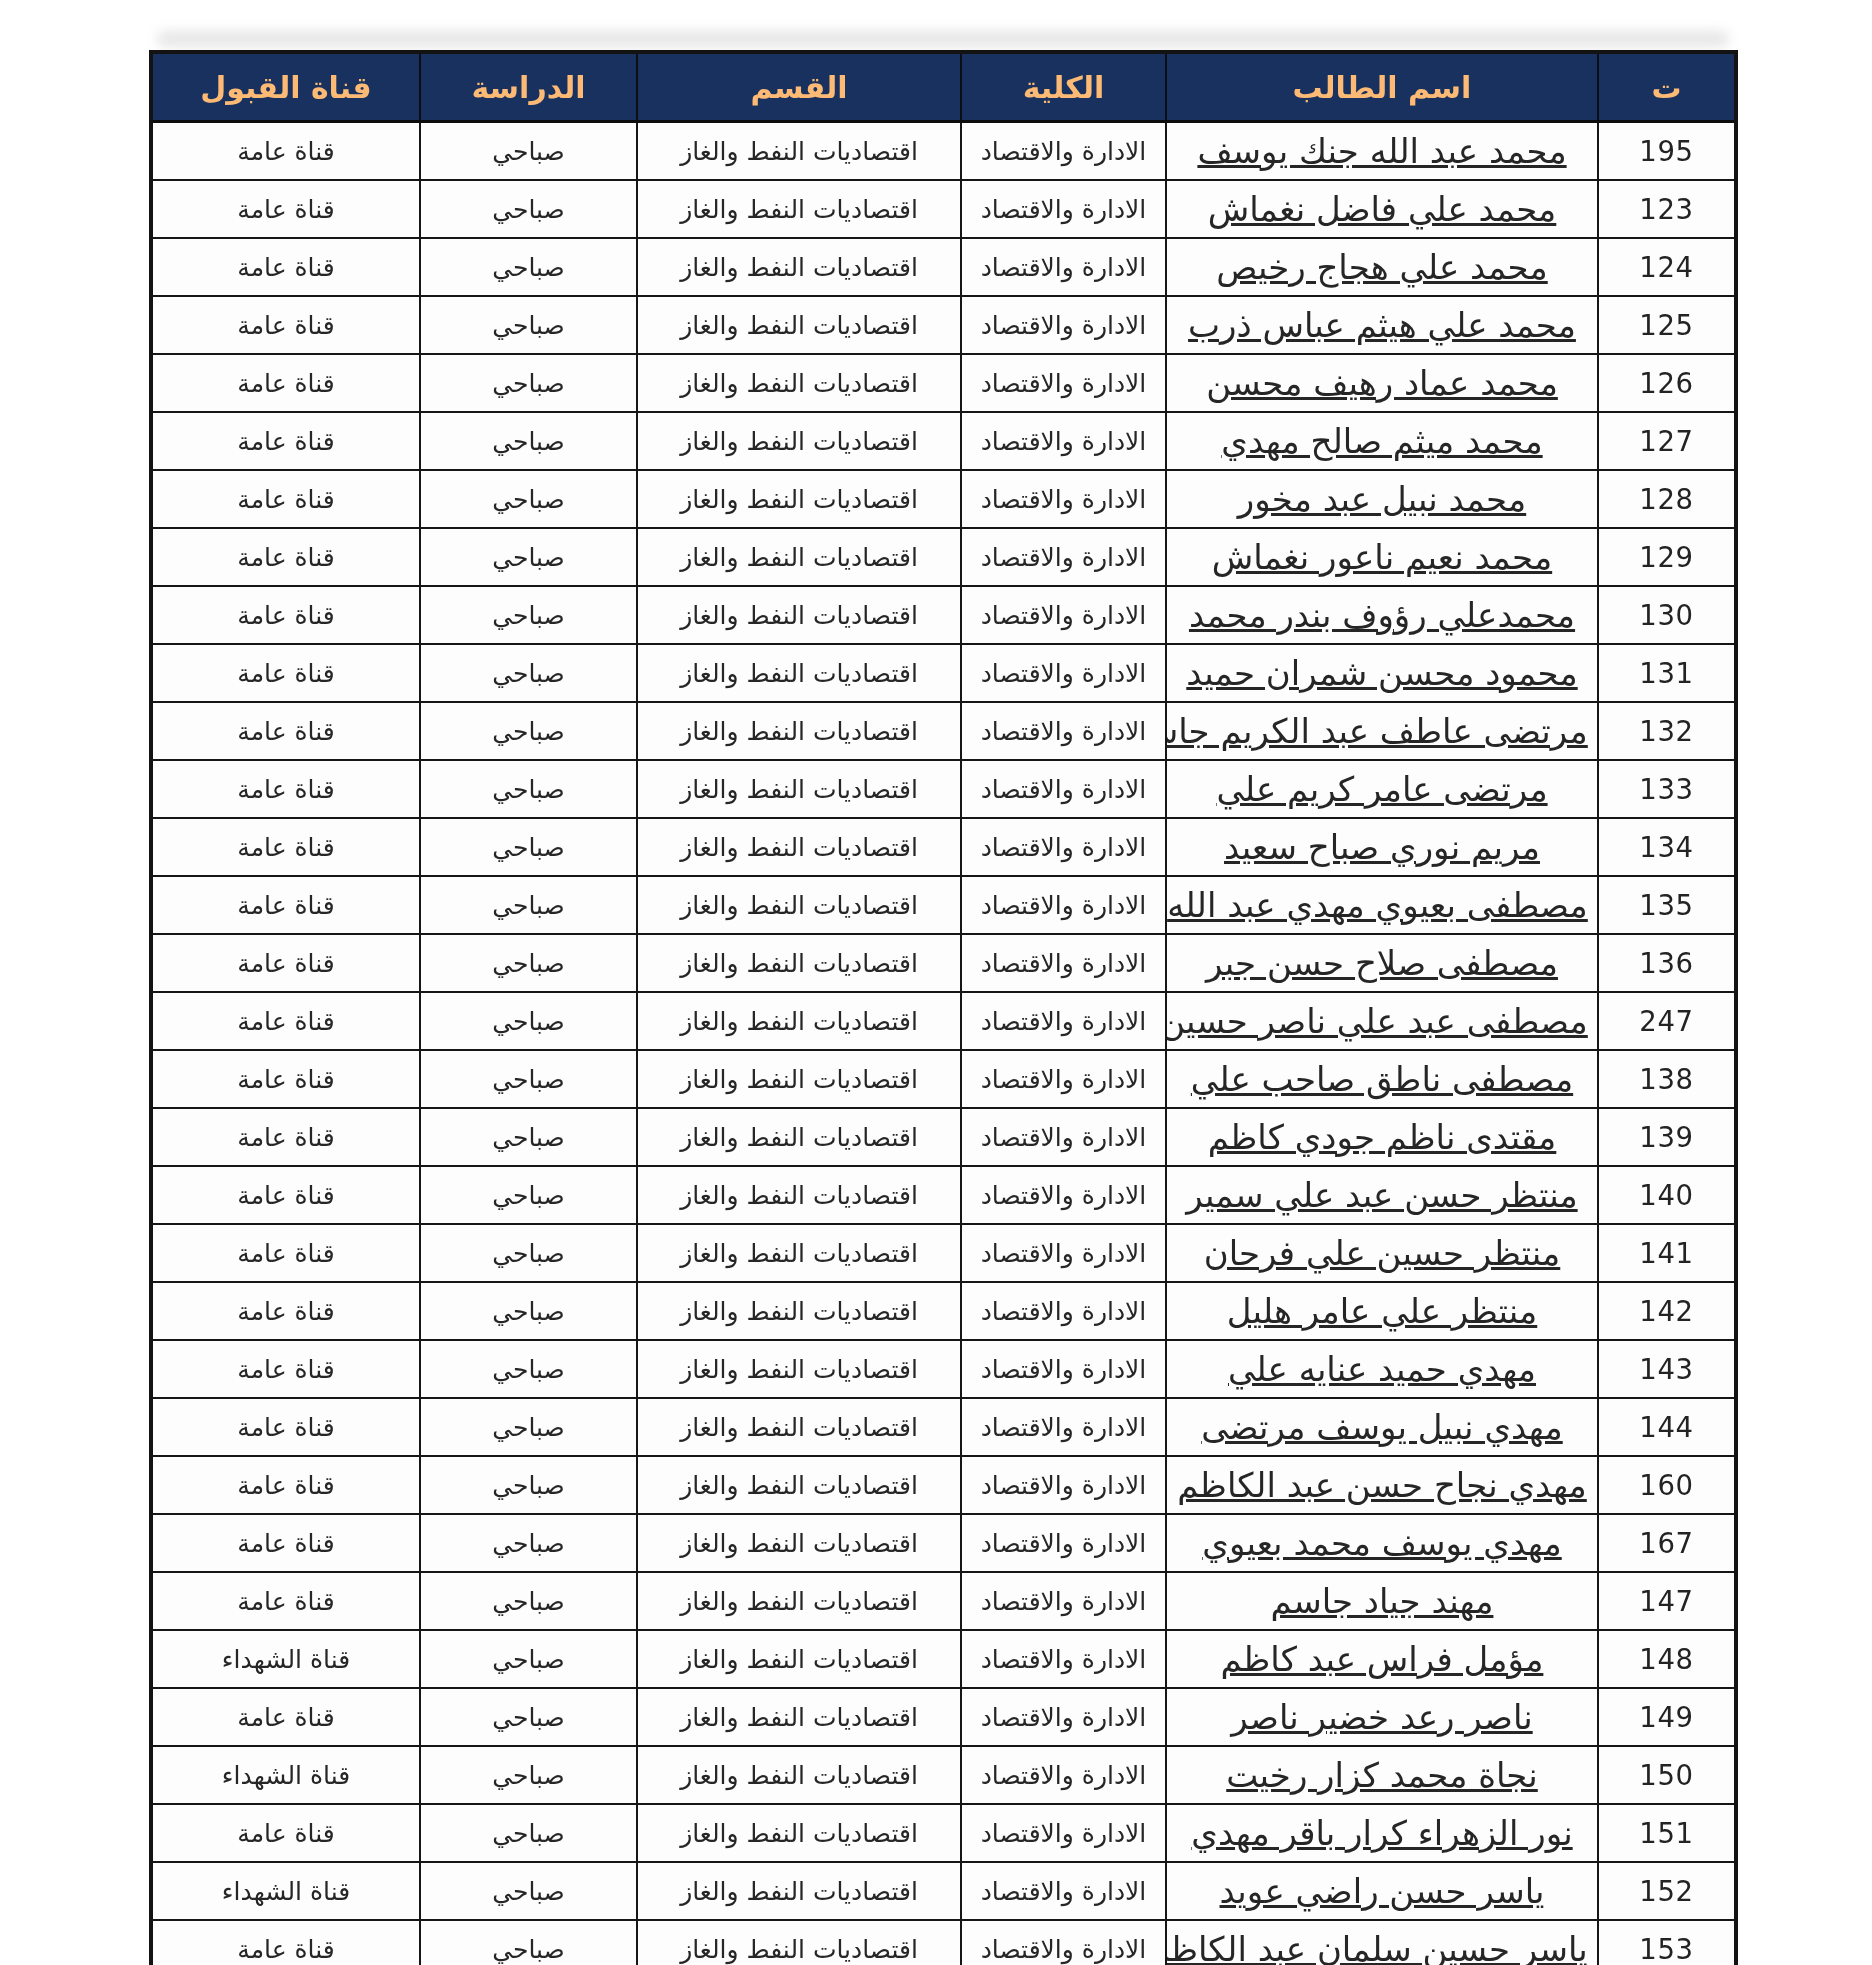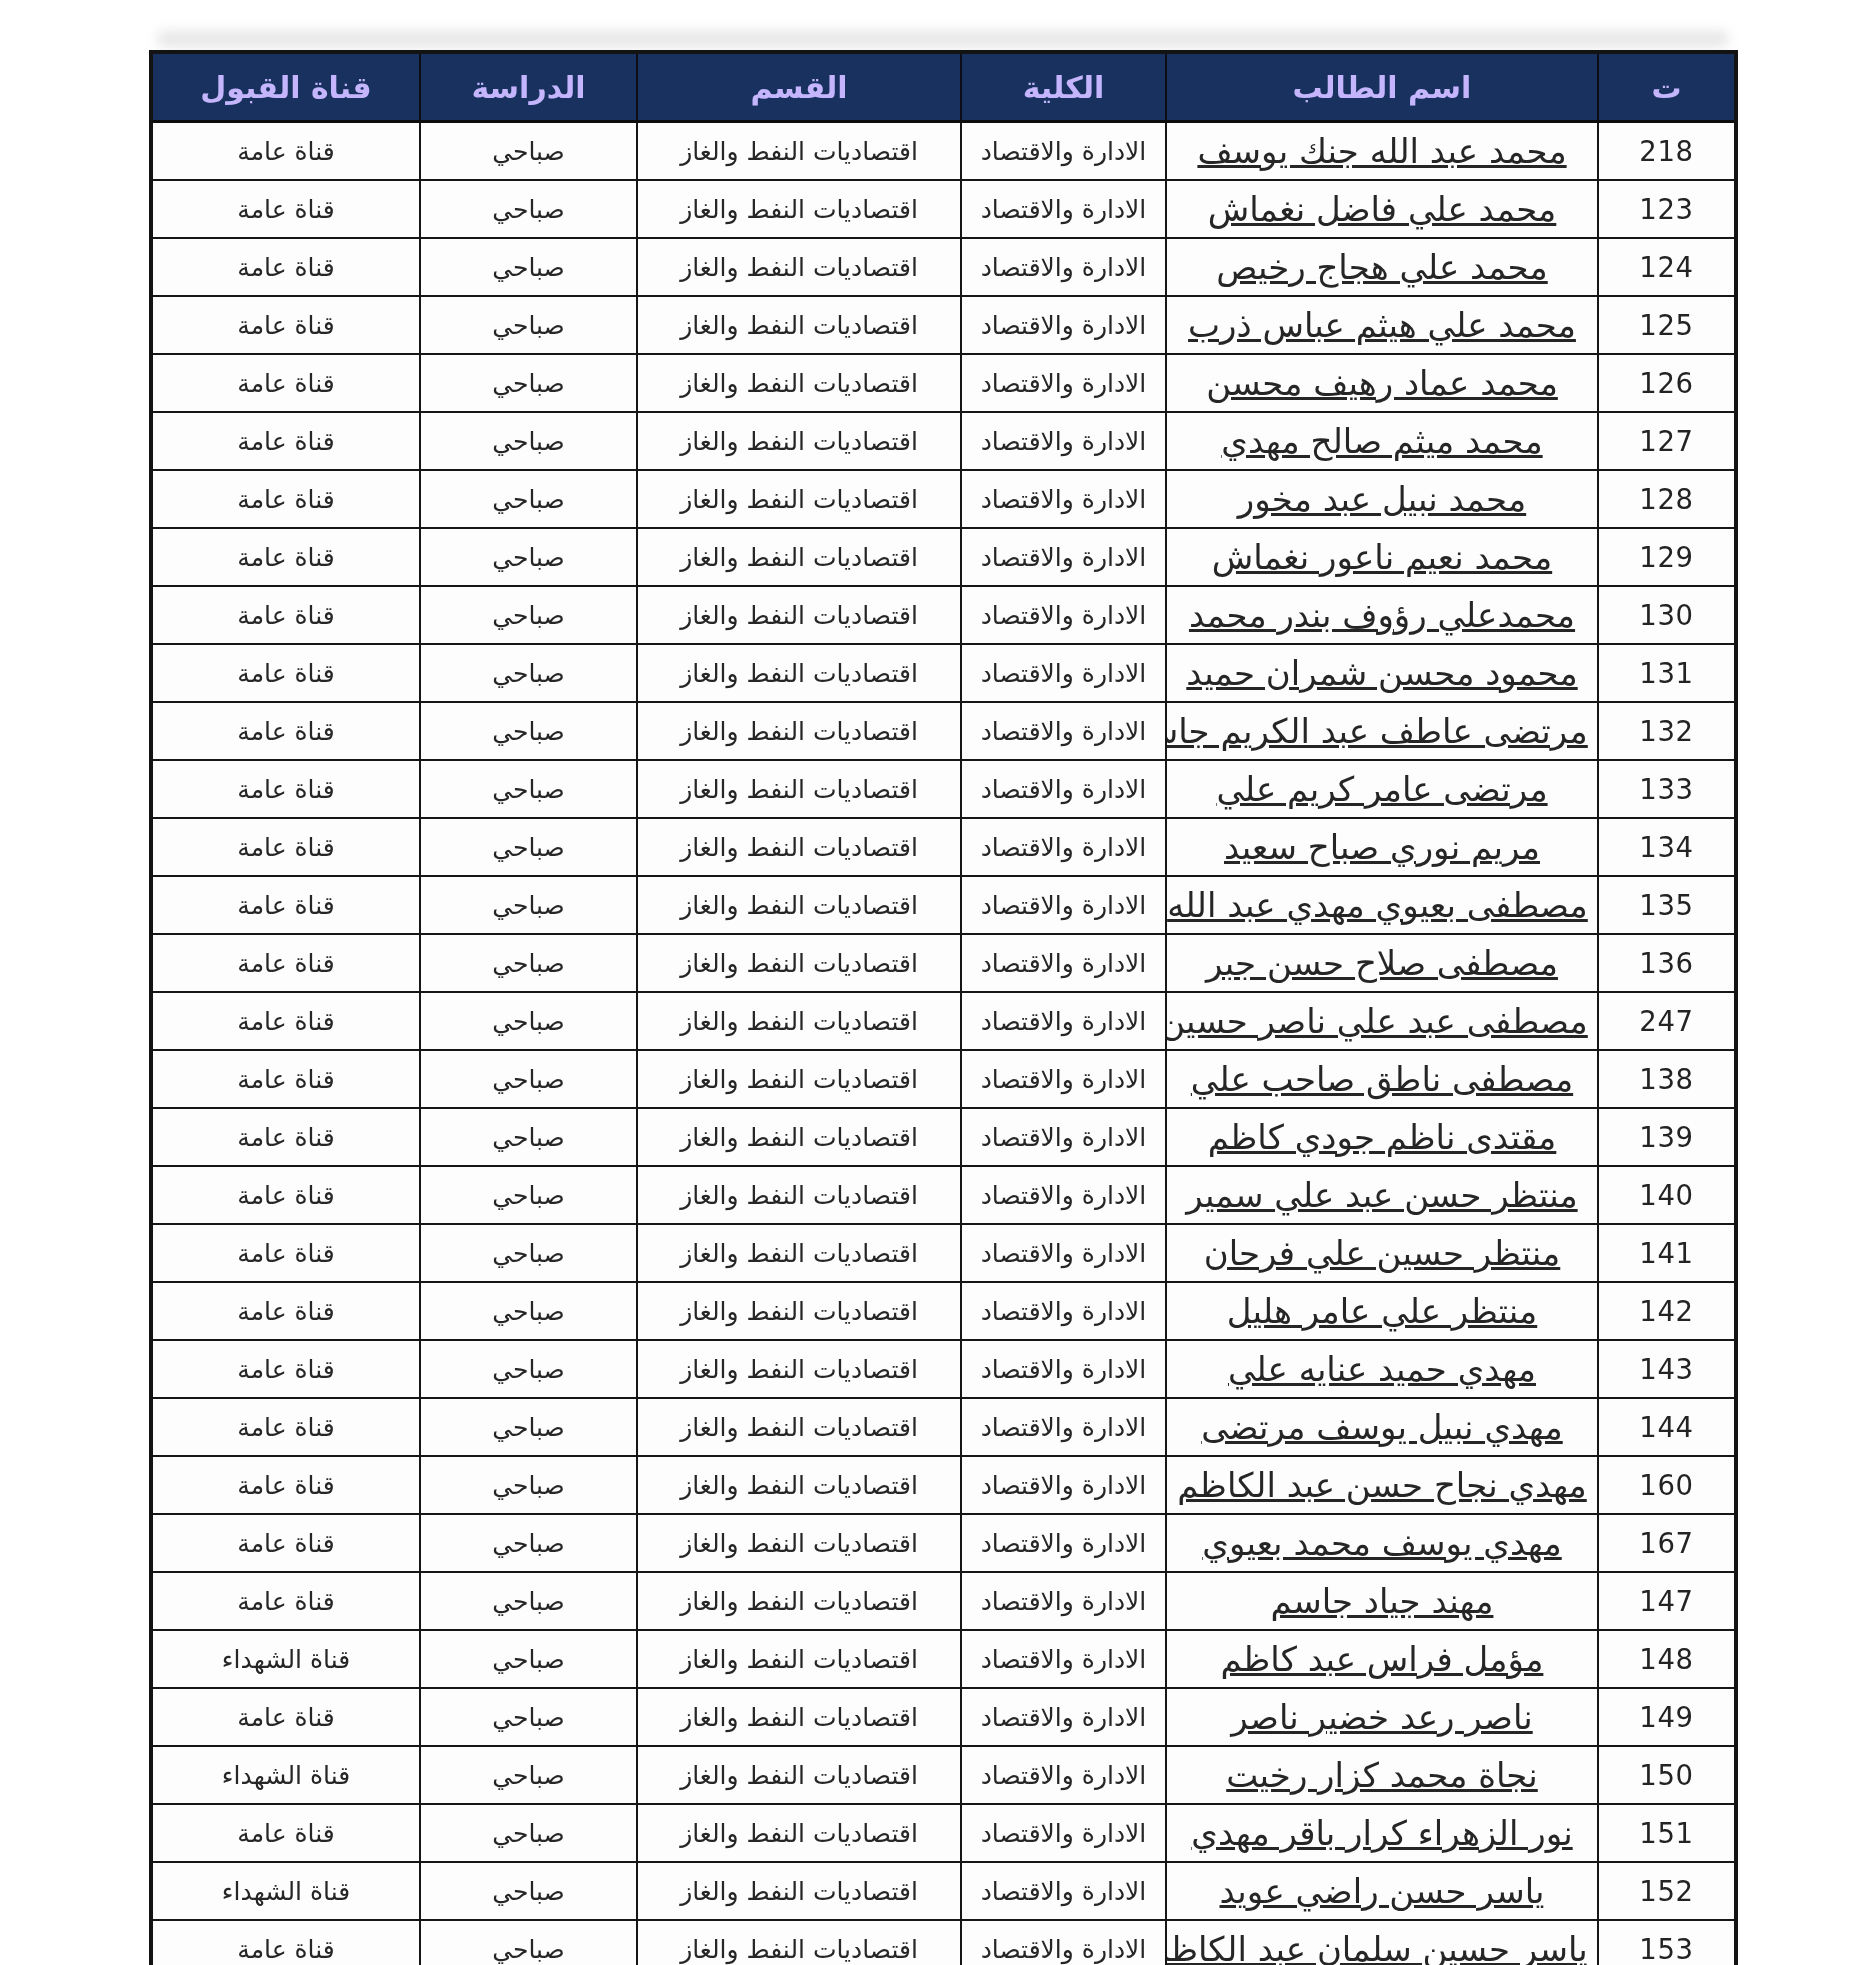--- a/index.html
+++ b/index.html
@@ -43,21 +43,21 @@
   col.c-index   { width: 138px; }
   col.c-name    { width: 432px; }
   col.c-college { width: 205px; }
   col.c-dept    { width: 324px; }
   col.c-study   { width: 217px; }
   col.c-channel { width: 269px; }
 
   thead th {
     height: 66px;
     background: #18315f;
-    color: #c4b5fd;
+    color: #fdba74;
     font-size: 30px;
     font-weight: bold;
     vertical-align: middle;
     border: 2.6px solid #0d0d16;
     border-bottom: 3.9px solid #0d0d0d;
     padding: 0 6.6px;
   }
   tbody td {
     height: 56px;
     background: #fdfdfd;
@@ -100,21 +100,21 @@
         <th>ت</th>
         <th>اسم الطالب</th>
         <th>الكلية</th>
         <th>القسم</th>
         <th>الدراسة</th>
         <th>قناة القبول</th>
       </tr>
     </thead>
     <tbody>
         <tr>
-          <td class="cell-index">218</td>
+          <td class="cell-index">195</td>
           <td class="cell-name">محمد عبد الله جنك يوسف</td>
           <td class="cell-college">الادارة والاقتصاد</td>
           <td class="cell-dept">اقتصاديات النفط والغاز</td>
           <td class="cell-study">صباحي</td>
           <td class="cell-channel">قناة عامة</td>
         </tr>
         <tr>
           <td class="cell-index">123</td>
           <td class="cell-name">محمد علي فاضل نغماش</td>
           <td class="cell-college">الادارة والاقتصاد</td>

